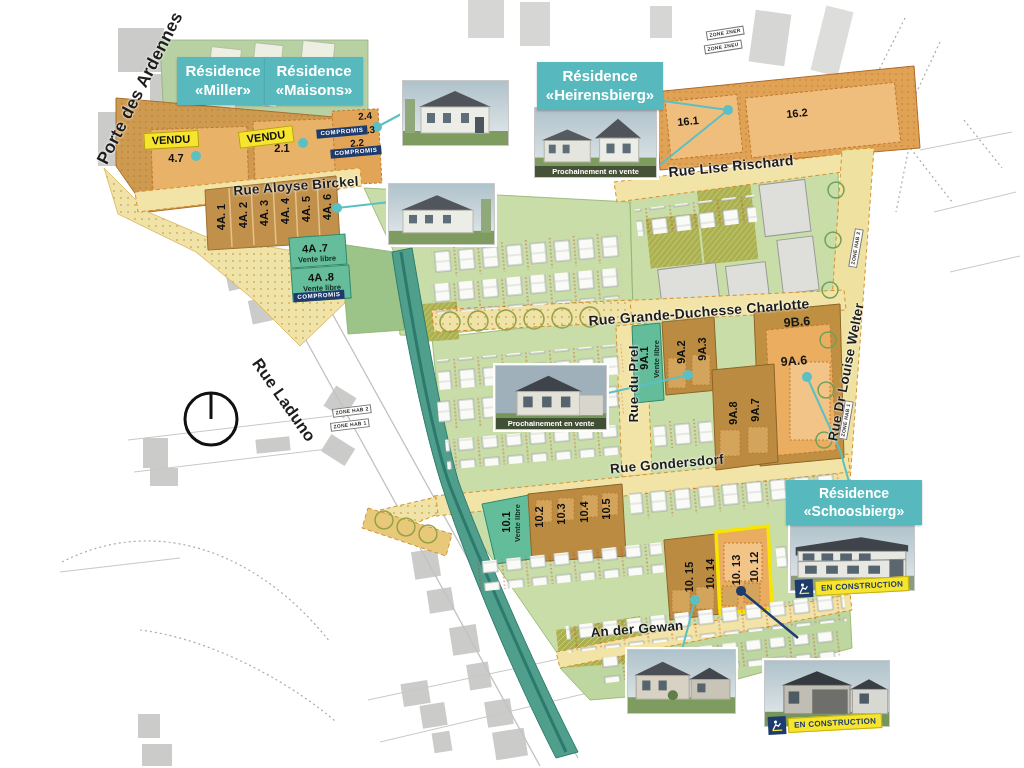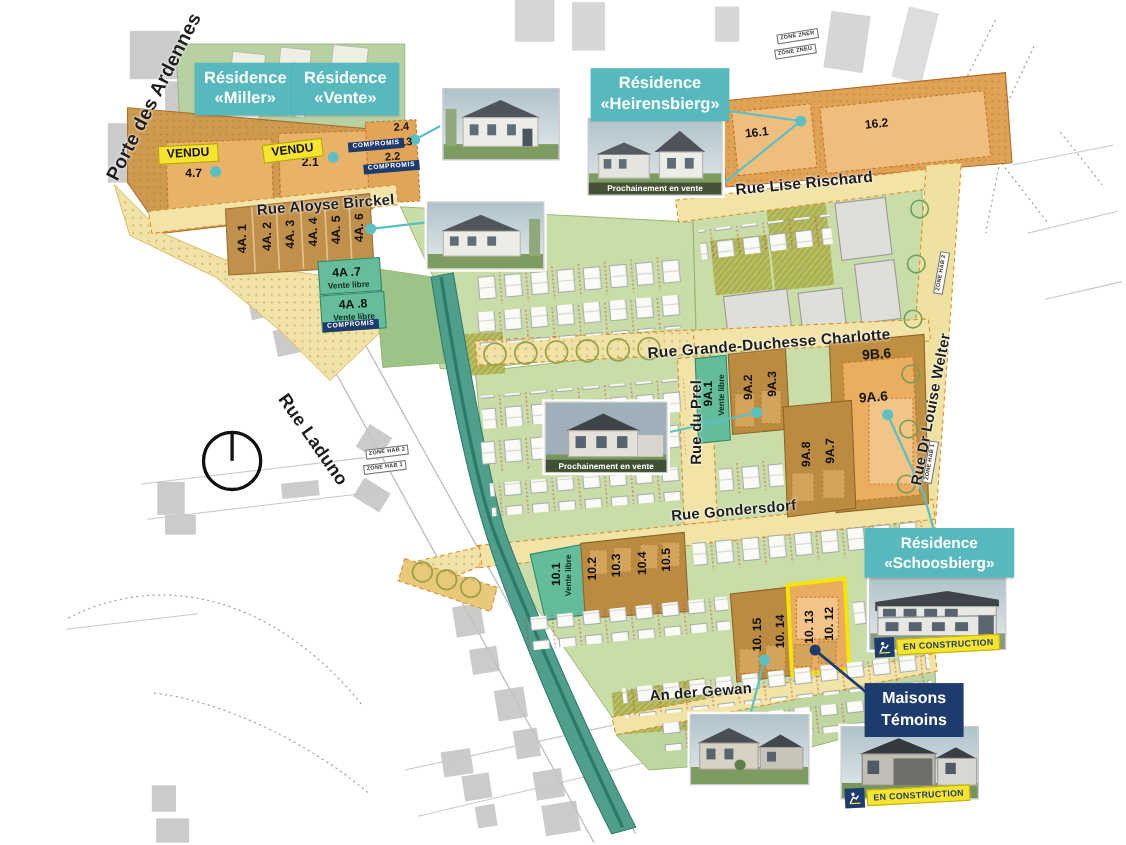--- a/index.html
+++ b/index.html
@@ -387,35 +387,31 @@
         <rect x="80" y="32" width="8" height="10" fill="#4E5A64"></rect>
   </svg>
 </div>
 
 <div class="res-box" style="left:177px;top:57px;width:80px;">
   <span class="ln">Résidence</span>
   <span class="ln">«Miller»</span>
 </div>
 <div class="res-box" style="left:265px;top:57px;width:86px;">
   <span class="ln">Résidence</span>
-  <span class="ln">«Vente»</span>
+  <span class="ln">«Maisons»</span>
 </div>
 <div class="res-box" style="left:537px;top:62px;width:114px;">
   <span class="ln">Résidence</span>
   <span class="ln">«Heirensbierg»</span>
 </div>
 <div class="res-box" style="left:786px;top:480px;width:124px;font-size:14px;">
   <span class="ln">Résidence</span>
   <span class="ln">«Schoosbierg»</span>
 </div>
 
-<div class="mt-box" style="left:786px;top:621px;width:70px;">
-  <span class="ln">Maisons</span>
-  <span class="ln">Témoins</span>
-</div>
 
 <div class="enc" style="left:795px;top:577px;">
   <span class="ico">
     <svg width="14" height="14" viewBox="0 0 20 20">
           <circle cx="8" cy="5" r="2.2" fill="#fff"></circle>
           <path d="M4 16 L8 9 L12 11 L15 7" stroke="#fff" stroke-width="1.8" fill="none"></path>
           <path d="M3 17 h14" stroke="#F6E42E" stroke-width="1.6"></path>
         </svg>
   </span>
   <span class="txt">EN CONSTRUCTION</span>

